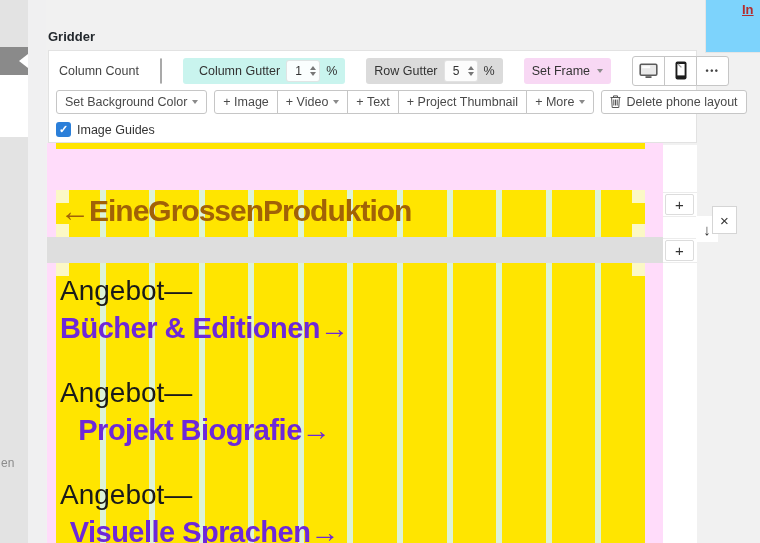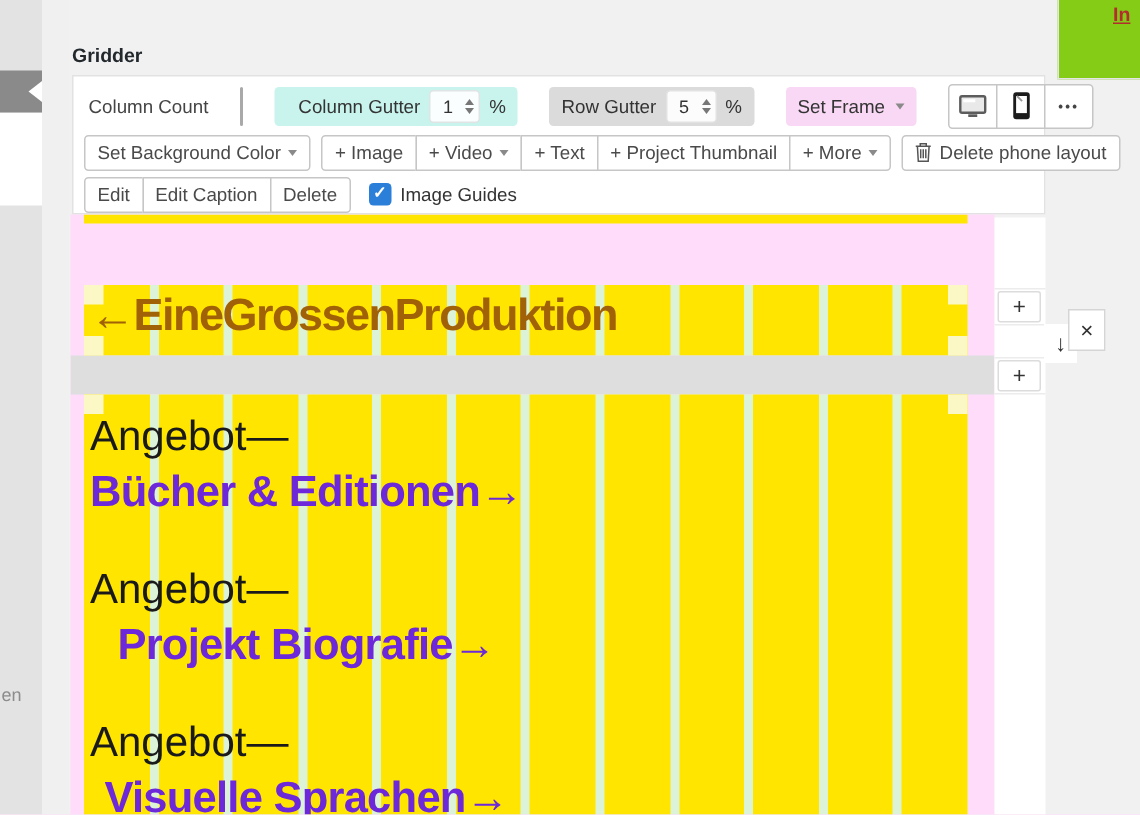--- a/index.html
+++ b/index.html
@@ -89,21 +89,21 @@
   .side-strip{position:absolute;left:663px;top:145px;width:34px;height:398px;background:#fff;}
   .strip-line{position:absolute;left:0;width:34px;height:1px;background:#ececec;}
   .plus-btn{position:absolute;left:2px;width:29px;height:21px;box-sizing:border-box;background:#fff;border:1px solid #dcdcdc;border-radius:2px;
             font-size:15px;color:#333;display:flex;align-items:center;justify-content:center;line-height:1;}
   .plus-1{top:49px;} .plus-2{top:95px;}
   .down-btn{position:absolute;left:696px;top:216px;width:22px;height:26px;background:#fff;display:flex;align-items:center;justify-content:center;font-size:15px;color:#333;}
   .close-btn{position:absolute;left:712px;top:206px;width:25px;height:28px;box-sizing:border-box;background:#fff;border:1px solid #d5d5d5;
              display:flex;align-items:center;justify-content:center;font-size:15px;color:#333;z-index:4;}
 
   
-  .corner-card{position:absolute;left:705px;top:0;width:55px;height:52px;background:#84cc16;border-left:1px solid #e5e5e5;border-bottom:1px solid #e5e5e5;}
+  .corner-card{position:absolute;left:705px;top:0;width:55px;height:52px;background:#7dd3fc;border-left:1px solid #e5e5e5;border-bottom:1px solid #e5e5e5;}
   .corner-link{position:absolute;left:36px;top:2px;font-size:13px;color:var(--red);text-decoration:underline;font-weight:bold;}
 
   svg{display:block;}
 </style>
 </head>
 <body>
 
 <div class="sidebar-col">
   <div class="sidebar-seg-white"></div>
   <div class="side-tab">
@@ -202,31 +202,20 @@
     </div>
     <div class="wbtn push-right">
       <svg width="11" height="13" viewBox="0 0 11 13">
         <path d="M0.5 2.5h10M3.5 2.5v-1.6h4v1.6M1.6 2.5l.6 10h6.6l.6-10M3.8 4.5v6M5.5 4.5v6M7.2 4.5v6" stroke="#555" stroke-width="1" fill="none"></path>
       </svg>
       <span>Delete phone layout</span>
     </div>
   </div>
 
   <div class="trow trow3">
-    <div class="btn-group">
-      <div class="wbtn">
-        <span>Edit</span>
-      </div>
-      <div class="wbtn">
-        <span>Edit Caption</span>
-      </div>
-      <div class="wbtn">
-        <span>Delete</span>
-      </div>
-    </div>
     <div class="checkbox-wrap">
       <span class="checkbox">✓</span>
       <span class="cb-label">Image Guides</span>
     </div>
   </div>
 </div>
 
 <div class="canvas">
   <div class="sliver"></div>
 

